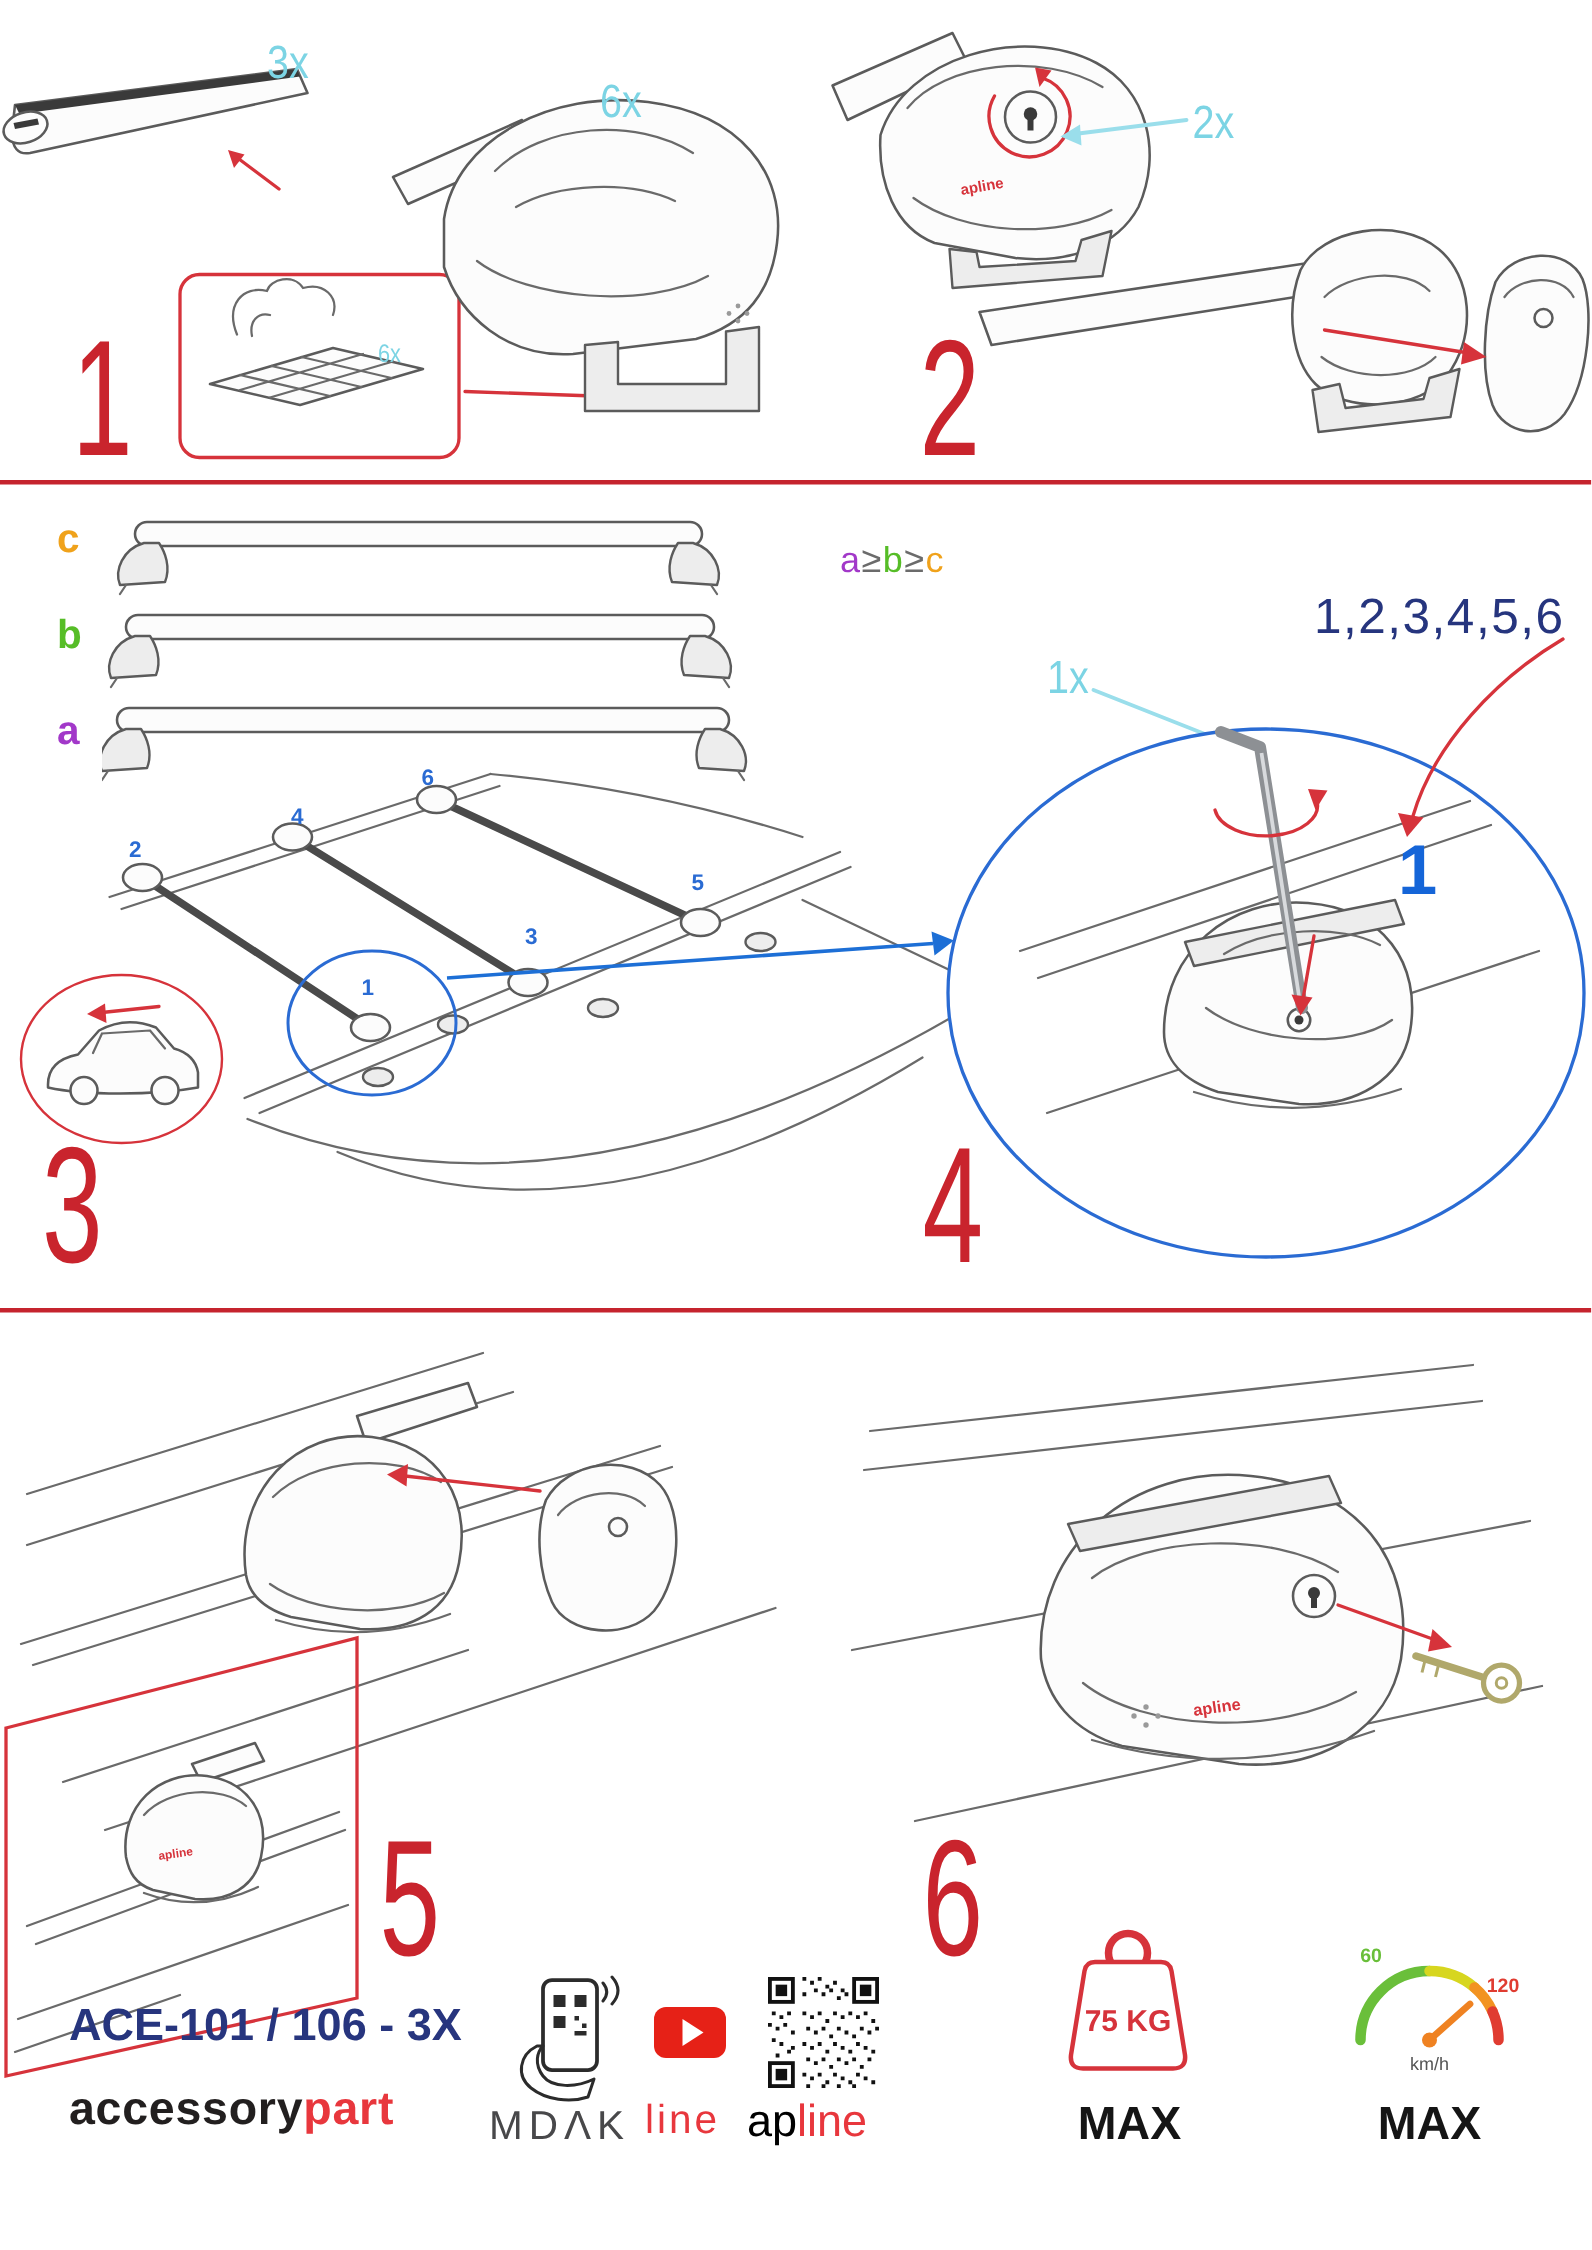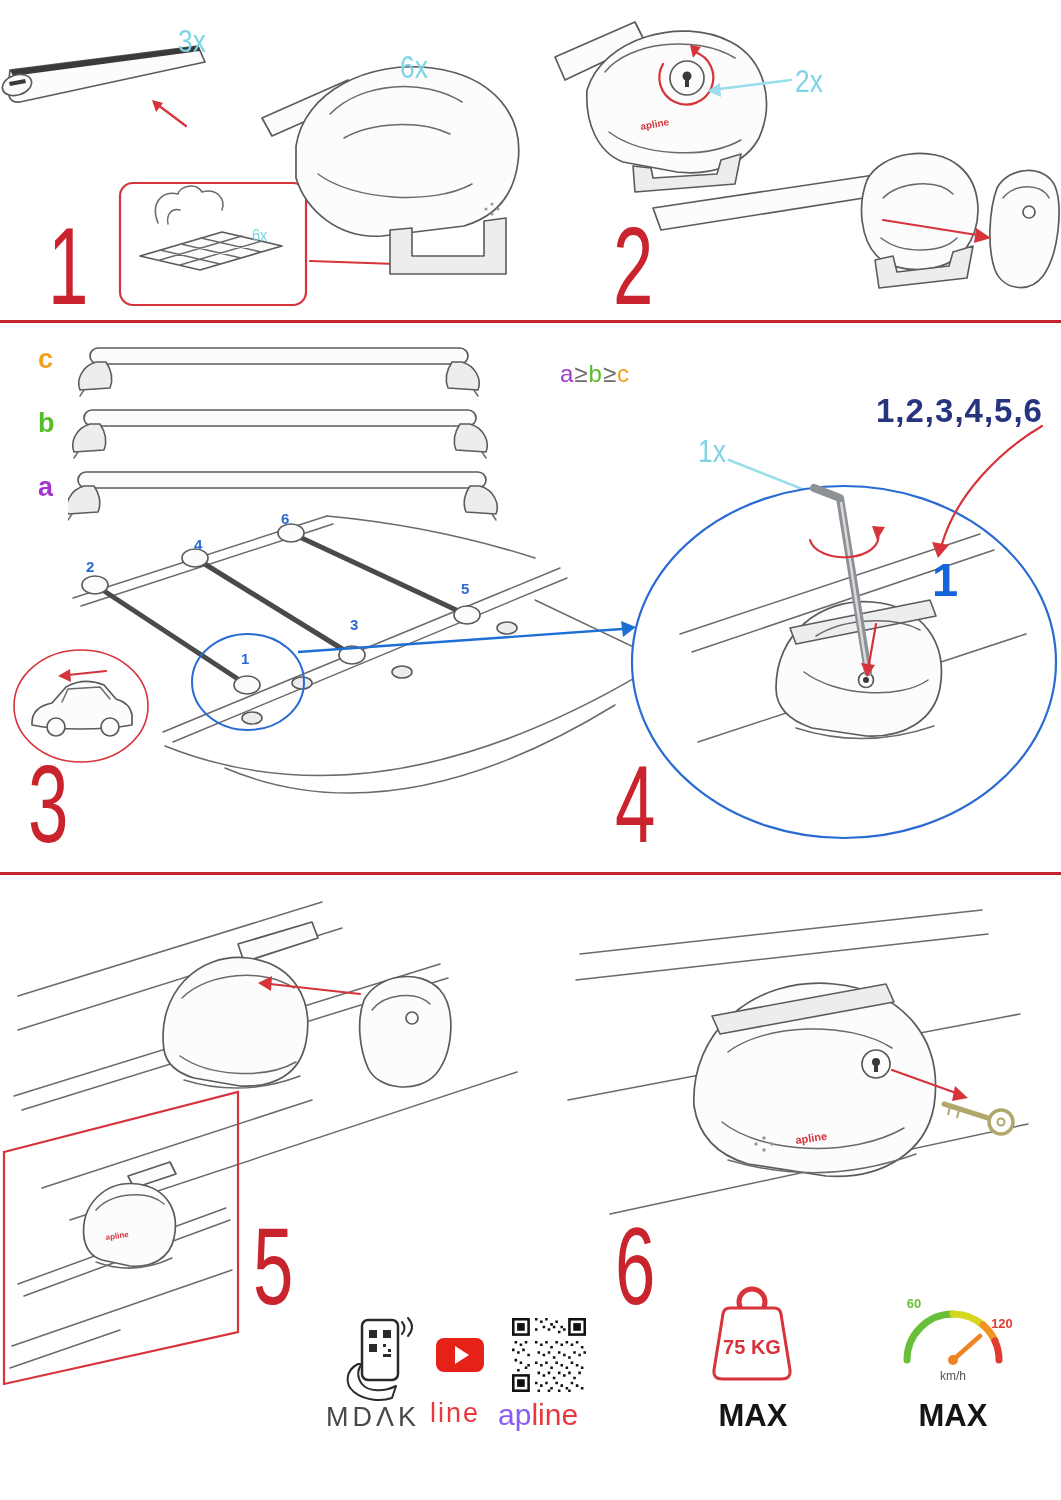--- a/index.html
+++ b/index.html
@@ -11,30 +11,30 @@
            transform:scaleX(.66);transform-origin:left top;letter-spacing:-3px}
   .qty{position:absolute;color:#7cd4e4;font-size:31px;font-weight:500;
        transform:scaleX(.85);transform-origin:left top}
   .qty.sm{font-size:17px}
   .divider{position:absolute;left:0;width:100%;height:3px;background:#c5242e}
   .abc{position:absolute;font-size:27px;font-weight:700}
   .abc.c{color:#f0a21b}.abc.b{color:#56bd27}.abc.a{color:#a238c9}
   .roofnum{position:absolute;color:#2a6bd3;font-weight:700;font-size:15px}
   .order{position:absolute;font-size:24px;font-weight:400;letter-spacing:1px}
   .order .oa{color:#a238c9}.order .ob{color:#56bd27}.order .oc{color:#f0a21b}.order .og{color:#6b6b6b}
-  .seq{position:absolute;color:#26357e;font-size:33px;font-weight:700;letter-spacing:1px}
+  .seq{position:absolute;color:#26357e;font-size:33px;font-weight:400;letter-spacing:1px}
   .bignum1{position:absolute;color:#1565d8;font-size:47px;font-weight:700}
   .model{position:absolute;color:#27357e;font-size:30px;font-weight:700}
   .brand{position:absolute;font-size:31px;font-weight:700;letter-spacing:.5px}
   .brand .bk{color:#221f1f}.brand .rd{color:#e8373d}
   .logoline{position:absolute;font-size:27px;font-weight:400}
   .mdak{color:#48484a;letter-spacing:4px}
   .ipqi{color:#e8373d;letter-spacing:2px}
   .apline{font-size:30px}
-  .apline .gy{color:#8b5cf6}.apline .rd{color:#e8373d}
+  .apline .gy{color:#000000}.apline .rd{color:#e8373d}
   .maxlbl{position:absolute;font-size:31px;font-weight:700;color:#151515;text-align:center}
   
   .fill{fill:#fcfcfc;stroke:#5b5b5b;stroke-width:1.7;stroke-linejoin:round}
   .fill2{fill:#ededed;stroke:#5b5b5b;stroke-width:1.6;stroke-linejoin:round}
   .ln{fill:none;stroke:#6a6a6a;stroke-width:1.5;stroke-linecap:round;stroke-linejoin:round}
   .red{fill:none;stroke:#d6333b;stroke-width:2.2;stroke-linecap:round}
   .redh{fill:#d6333b;stroke:none}
   .cyanln{fill:none;stroke:#9adeeb;stroke-width:2.6;stroke-linecap:round}
   .cyanh{fill:#9adeeb}
   .blueln{fill:none;stroke:#1d6fd6;stroke-width:2.4}
@@ -280,20 +280,24 @@
     <polygon class="redh" points="416,206 403,194 400,209"></polygon>
     <g>
       <path d="M392,212 L436,226" stroke="#b0a86b" stroke-width="5" stroke-linecap="round" fill="none"></path>
       <path d="M398,215 l-2,8 M407,218 l-2,8" stroke="#b0a86b" stroke-width="2" fill="none"></path>
       <circle cx="449" cy="230" r="12" fill="#fff" stroke="#b0a86b" stroke-width="3.5"></circle>
       <circle cx="449" cy="230" r="3.5" fill="#fff" stroke="#b0a86b" stroke-width="2"></circle>
     </g>
   </svg>
   <div class="stepnum" style="left:615px;top:1222px">6</div>
 
+  <div class="model" style="left:46px;top:1334px">ACE-101 / 106 - 3X</div>
+  <div class="brand" style="left:46px;top:1388px">
+    <span class="bk">accessory</span><span class="rd">part</span>
+  </div>
 
   <svg class="abs" style="left:336px;top:1316px" width="78" height="88" viewBox="0 0 78 88">
     <rect x="26" y="4" width="36" height="60" rx="6" fill="#fff" stroke="#2b2b2b" stroke-width="2.5"></rect>
     <path fill="#2b2b2b" d="M33 14h8v8h-8z M47 14h8v8h-8z M33 28h8v8h-8z M47 28h3v3h-3z M52 33h3v3h-3z M47 38h8v3h-8z"></path>
     <path d="M66 6 q5 6 0 12 M72 2 q8 9 0 18" fill="none" stroke="#2b2b2b" stroke-width="2" stroke-linecap="round"></path>
     <path d="M22 48 C10 54 8 68 18 76 C28 84 44 86 56 82 L60 70 C48 76 32 76 26 68 C20 60 22 52 26 48 Z" fill="#fff" stroke="#2b2b2b" stroke-width="2" stroke-linejoin="round"></path>
   </svg>
   <div class="logoline mdak" style="left:326px;top:1402px">MDΛK</div>
 
   <svg class="abs" style="left:436px;top:1338px" width="48" height="34" viewBox="0 0 48 34">

